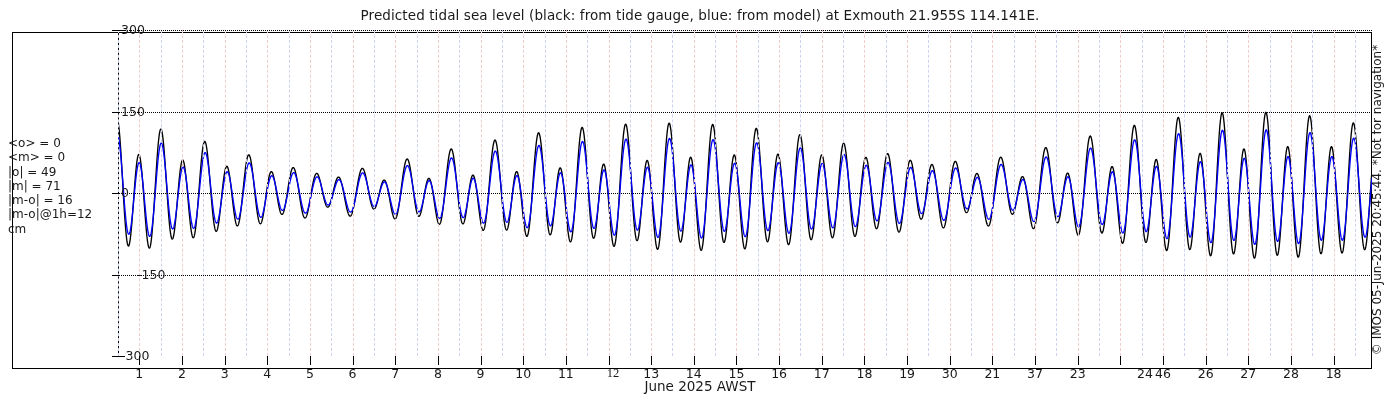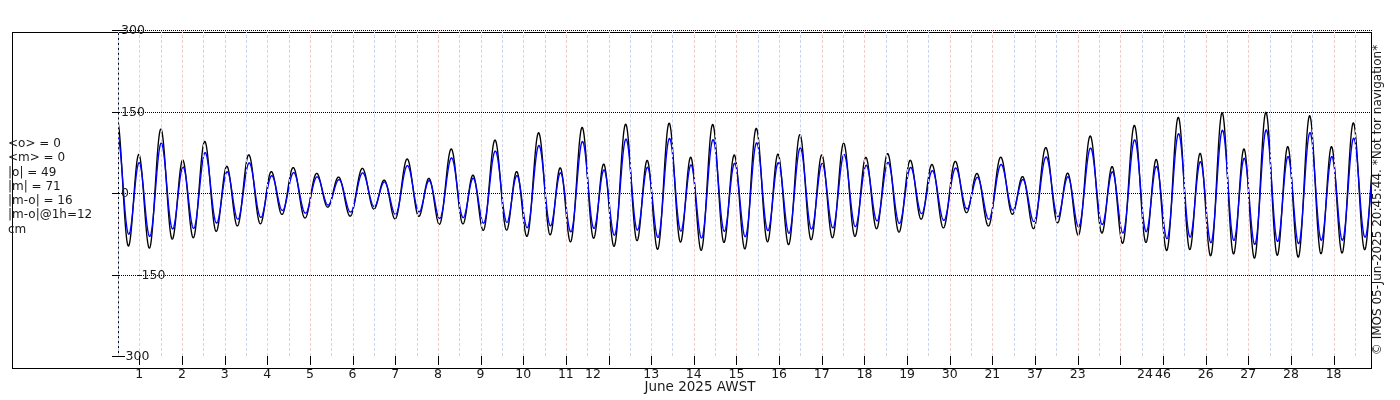--- a/index.html
+++ b/index.html
@@ -82,20 +82,21 @@
     font-size:12px;color:#1a1a1a;white-space:nowrap;
   }
 
   svg.series{position:absolute;left:0;top:0;display:block;}
 </style>
 </head>
 <body>
 
 <div id="stage">
 
+  <div class="title">Predicted tidal sea level (black: from tide gauge, blue: from model) at Exmouth 21.955S 114.141E.</div>
 
   <div class="outer-frame"></div>
 
   <div class="stats">
       <div>&lt;o&gt; = 0</div>
       <div>&lt;m&gt; = 0</div>
       <div>|o| = 49</div>
       <div>|m| = 71</div>
       <div>|m-o| = 16</div>
       <div>|m-o|@1h=12</div>
@@ -205,21 +206,21 @@
       <div class="xlabel" style="left: 395.245px;">7</div>
       <div class="xtick" style="left: 437.898px;"></div>
       <div class="xlabel" style="left: 437.898px;">8</div>
       <div class="xtick" style="left: 480.551px;"></div>
       <div class="xlabel" style="left: 480.551px;">9</div>
       <div class="xtick" style="left: 523.204px;"></div>
       <div class="xlabel" style="left: 523.204px;">10</div>
       <div class="xtick" style="left: 565.857px;"></div>
       <div class="xlabel" style="left: 565.857px;">11</div>
       <div class="xtick" style="left: 608.51px;"></div>
-      <div class="xlabel" style="left: 593px;">12</div>
+      <div class="xlabel" style="left: 613px; font-family: Liberation Serif, serif;">12</div>
       <div class="xtick" style="left: 651.163px;"></div>
       <div class="xlabel" style="left: 651.163px;">13</div>
       <div class="xtick" style="left: 693.816px;"></div>
       <div class="xlabel" style="left: 693.816px;">14</div>
       <div class="xtick" style="left: 736.469px;"></div>
       <div class="xlabel" style="left: 736.469px;">15</div>
       <div class="xtick" style="left: 779.122px;"></div>
       <div class="xlabel" style="left: 779.122px;">16</div>
       <div class="xtick" style="left: 821.776px;"></div>
       <div class="xlabel" style="left: 821.776px;">17</div>

